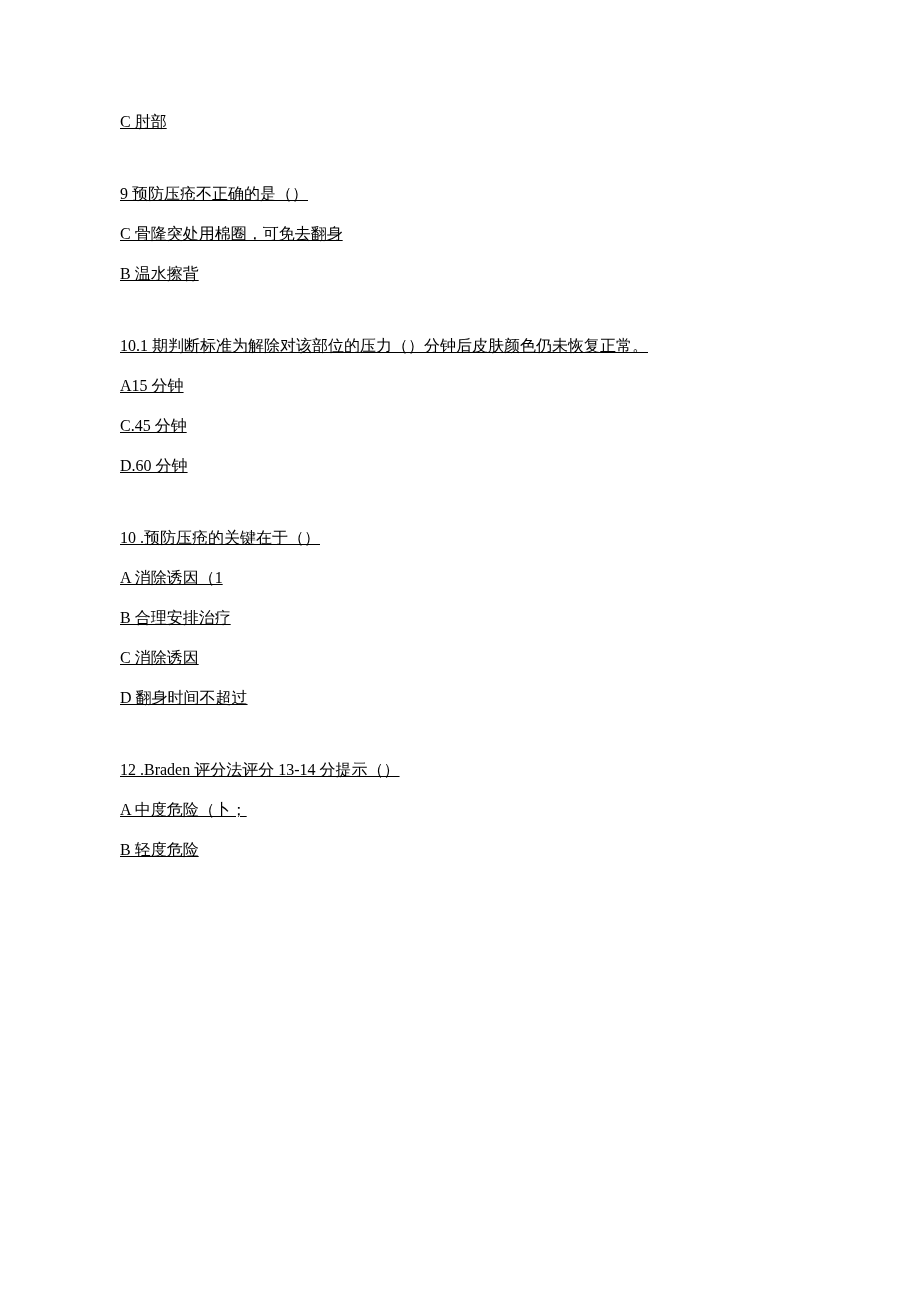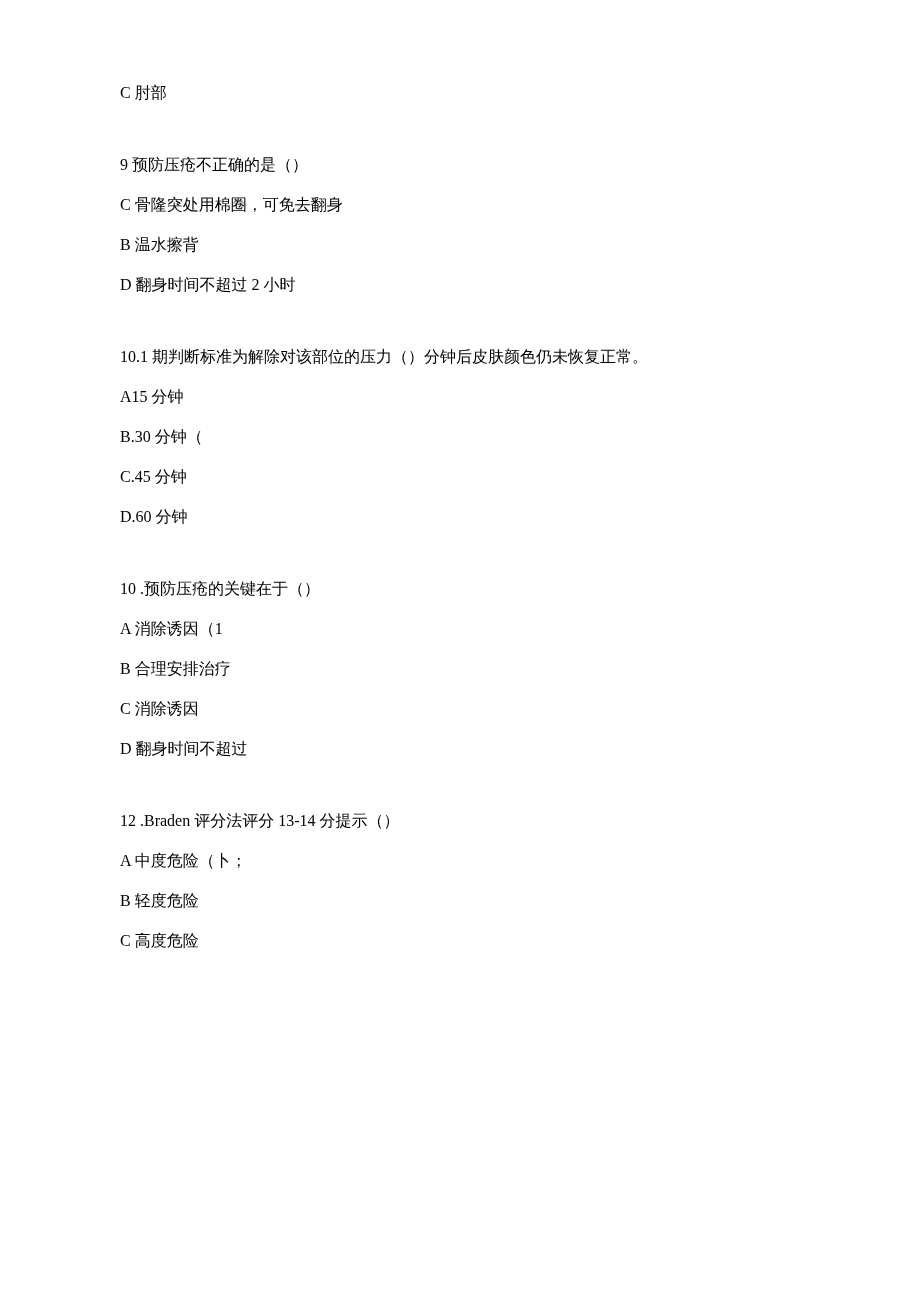--- a/index.html
+++ b/index.html
@@ -6,59 +6,57 @@
   body {
     background: #ffffff;
     width: 920px;
     height: 1301px;
     font-family: "SimSun", "Songti SC", serif;
     font-size: 16px;
     color: #000000;
     line-height: 1.5;
   }
   .page {
-    padding: 81px 120px 0 120px;
+    padding: 110px 120px 0 120px;
+    text-decoration: underline;
   }
   .line {
     margin-bottom: 16px;
   }
   .gap {
     height: 32px;
   }
 </style>
 </head>
 <body>
 
 <div class="page">
 
   <div class="line">C 肘部</div>
 
   <div class="gap"></div>
 
   <div class="line">9 预防压疮不正确的是（）</div>
   <div class="line">C 骨隆突处用棉圈，可免去翻身</div>
   <div class="line">B 温水擦背</div>
-  <div class="line">D 翻身时间不超过 2 小时</div>
 
   <div class="gap"></div>
 
   <div class="line">10.1 期判断标准为解除对该部位的压力（）分钟后皮肤颜色仍未恢复正常。</div>
   <div class="line">A15 分钟</div>
-  <div class="line">B.30 分钟（</div>
   <div class="line">C.45 分钟</div>
   <div class="line">D.60 分钟</div>
 
   <div class="gap"></div>
 
   <div class="line">10  .预防压疮的关键在于（）</div>
   <div class="line">A 消除诱因（1</div>
   <div class="line">B 合理安排治疗</div>
   <div class="line">C 消除诱因</div>
   <div class="line">D 翻身时间不超过</div>
 
   <div class="gap"></div>
 
   <div class="line">12  .Braden 评分法评分 13-14 分提示（）</div>
   <div class="line">A 中度危险（卜；</div>
   <div class="line">B 轻度危险</div>
-  <div class="line">C 高度危险</div>
 
 </div>
 
 </body></html>

